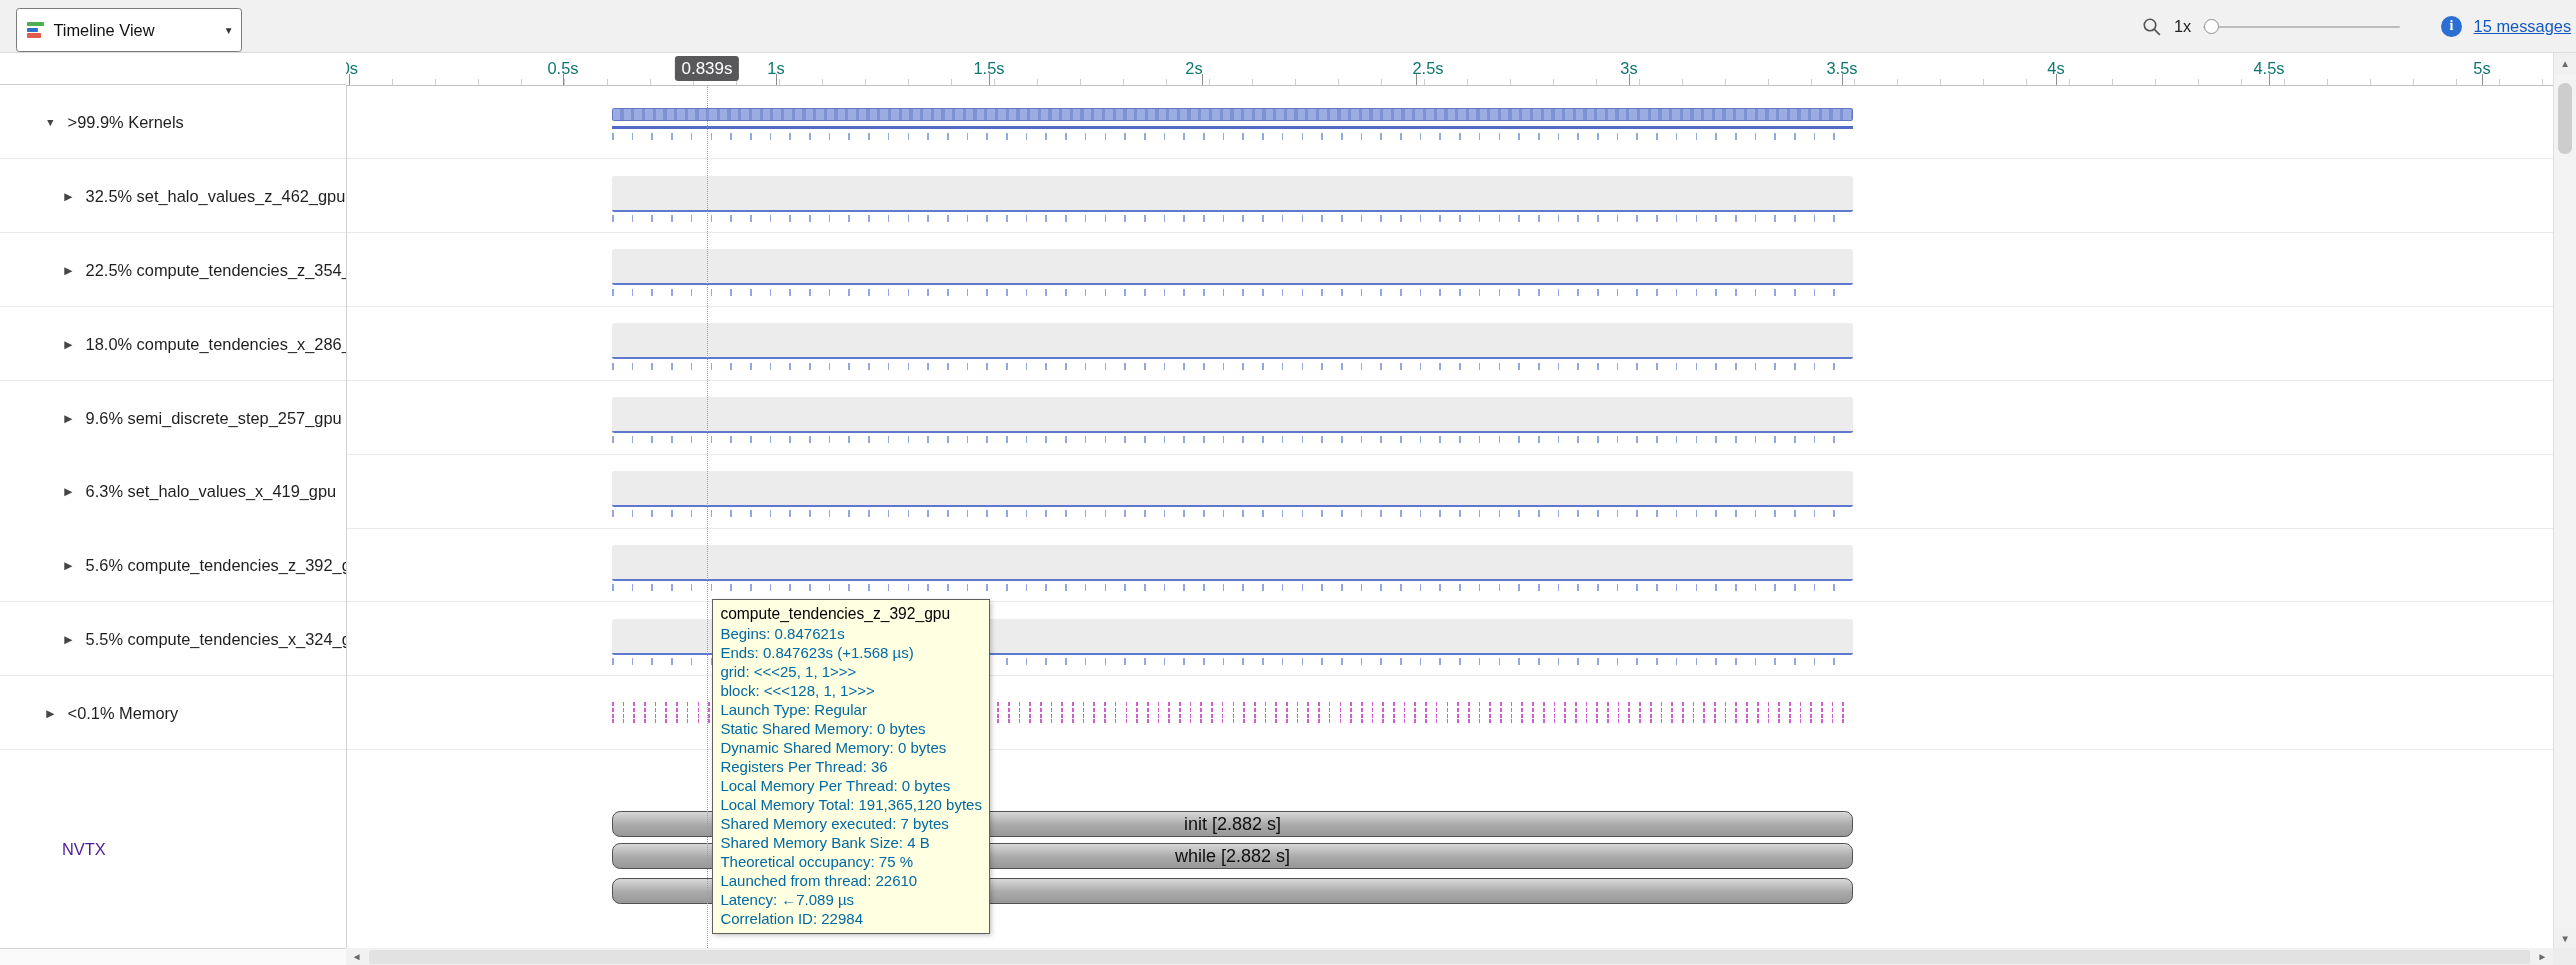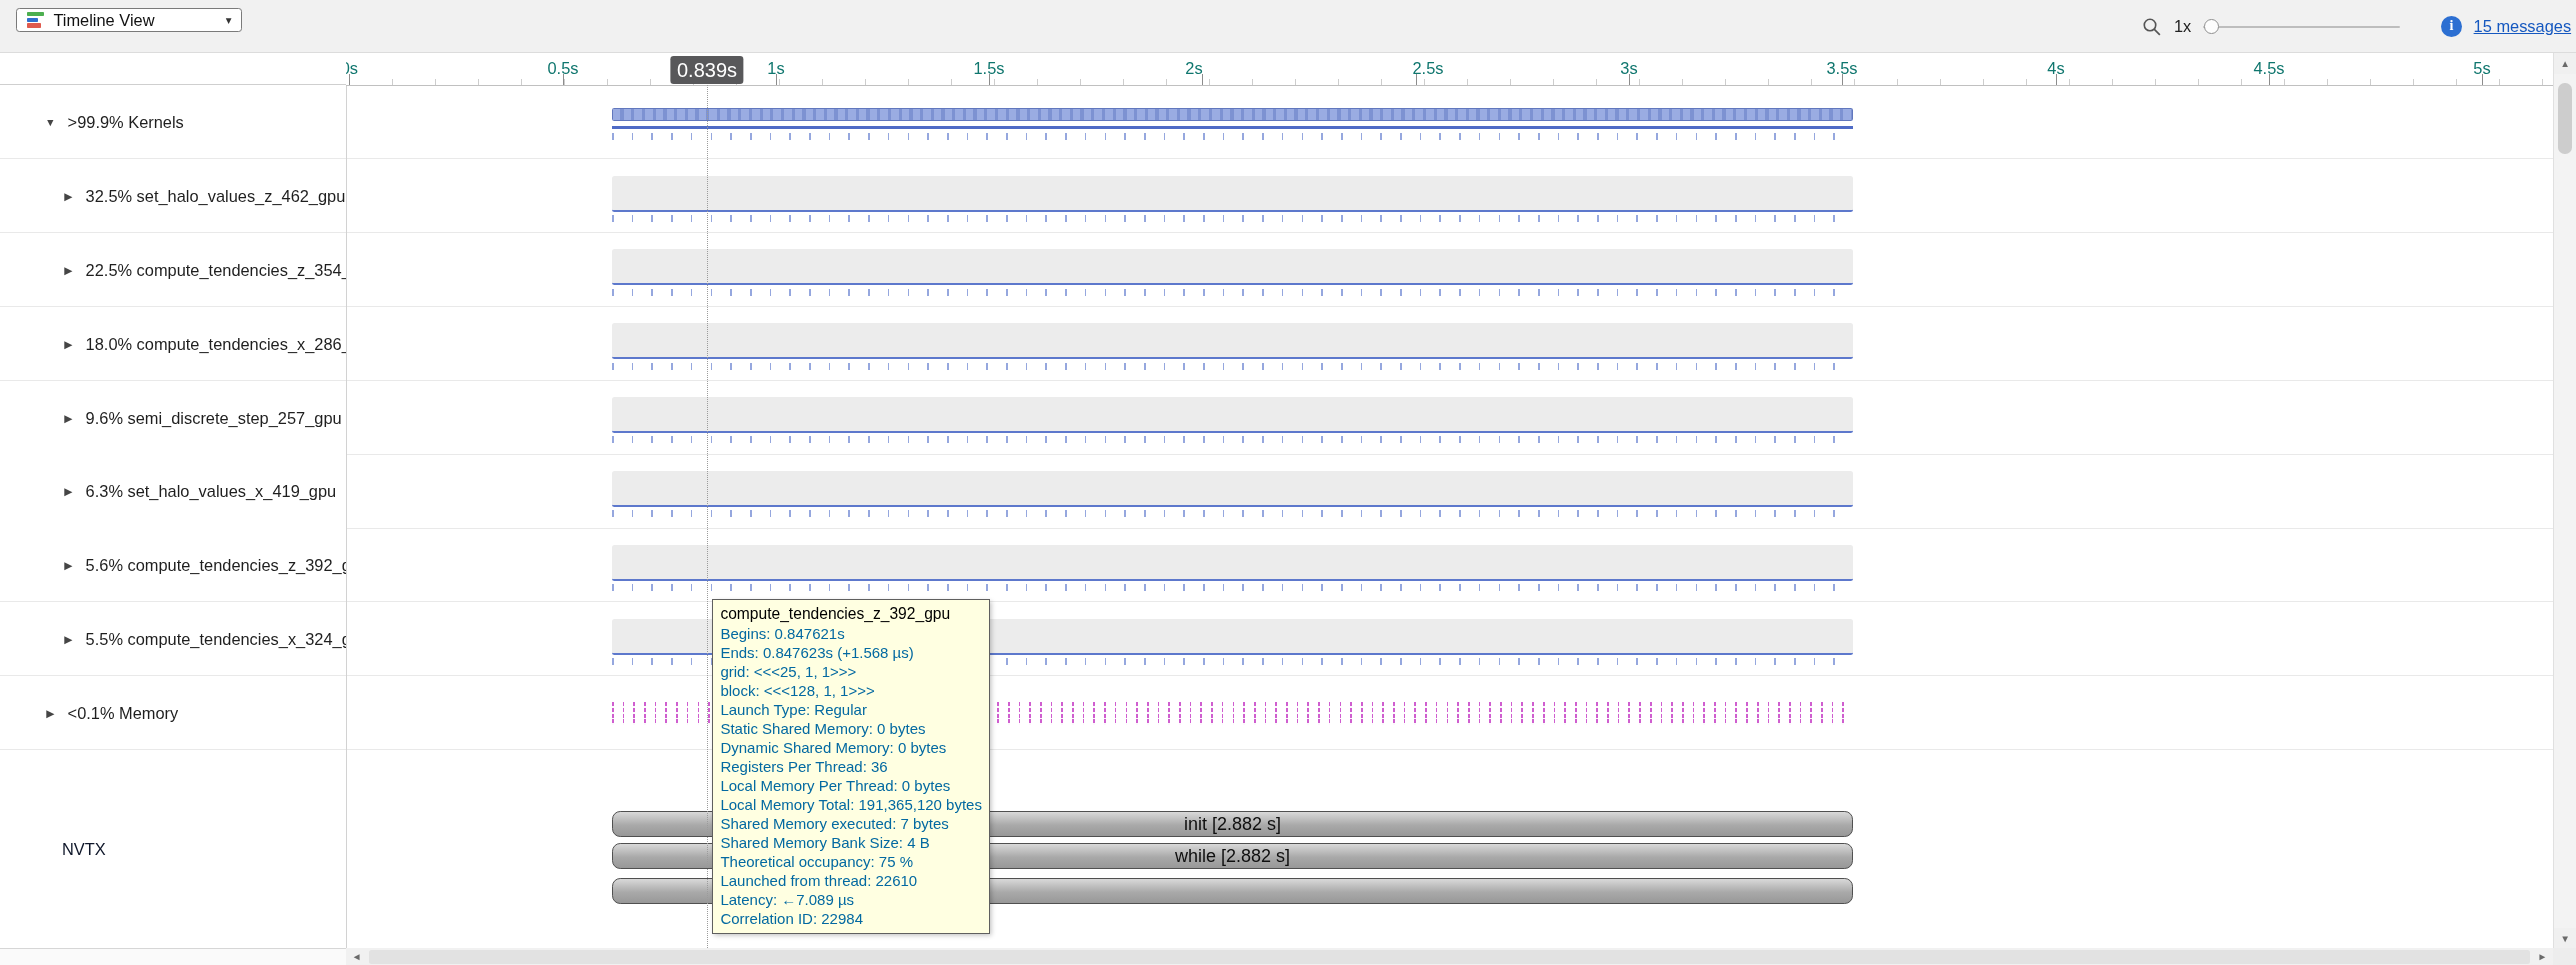--- a/index.html
+++ b/index.html
@@ -2,21 +2,21 @@
 <html style="font-size:13px"><head>
 <meta charset="utf-8">
 <style>
   html,body{margin:0;padding:0;background:#e8e8e8;}
   #app{position:relative;width:2576px;height:966px;background:#ffffff;overflow:hidden;
        font-family:"Liberation Sans","DejaVu Sans",sans-serif;-webkit-font-smoothing:antialiased;}
 
   
   .toolbar{position:absolute;left:0;top:0;width:2576px;height:53px;background:#f1f1f1;
            border-bottom:0.8px solid #dcdcdc;box-sizing:border-box;z-index:30;}
-  .dropdown{position:absolute;left:16.4px;top:8.2px;width:226px;height:24px;background:#ffffff;
+  .dropdown{position:absolute;left:16.4px;top:8.2px;width:226px;height:44px;background:#ffffff;
             border:0.8px solid #7a7a7a;border-radius:3.3px;display:flex;align-items:center;
             padding:0 9.8px;box-sizing:border-box;gap:8.2px;font-size:16.4px;color:#111;cursor:pointer;}
   .dd-icon{width:18px;height:18px;position:relative;flex:none;}
   .dd-icon i{position:absolute;left:0;height:4.1px;border-radius:0.8px;}
   .dd-icon .b1{top:0.8px;width:16.4px;background:#4caf50;}
   .dd-icon .b2{top:6.6px;width:10.7px;background:#2f6fce;}
   .dd-icon .b3{top:12.3px;width:14px;background:#e05a4e;}
   .dd-arrow{margin-left:auto;font-size:11.5px;color:#333;}
   .toolbar-right{position:absolute;right:4.9px;top:0;height:53px;display:flex;align-items:center;gap:11.5px;}
   .zoom-label{font-size:16.4px;color:#222;}
@@ -29,21 +29,21 @@
              font-family:"Liberation Serif",serif;margin-left:29.5px;}
   .messages-link{color:#1558c0;font-size:16.4px;text-decoration:underline;cursor:pointer;white-space:nowrap;}
 
   
   #ruler{position:absolute;left:346px;top:53px;width:2207px;height:33px;background:#ffffff;
          border-bottom:0.8px solid #c0c0c0;overflow:hidden;box-sizing:border-box;z-index:4;}
   .ruler-minor{position:absolute;left:3.3px;right:0;bottom:0;height:5.7px;
                background:repeating-linear-gradient(90deg,#cdcdcd 0 0.8px,transparent 0.8px 43px);}
   .ruler-tick{position:absolute;bottom:0;width:0.8px;height:10.7px;background:#8c8c8c;}
   .ruler-tick-label{position:absolute;top:5.7px;transform:translateX(-50%);font-size:16.4px;color:#0f766e;white-space:nowrap;}
-  #marker-label{position:absolute;top:3.3px;background:#58585a;color:#ffffff;font-size:20px;
+  #marker-label{position:absolute;top:3.3px;background:#58585a;color:#ffffff;font-size:17px;
                 padding:2.5px 6.6px;border-radius:3.3px;transform:translateX(-50%);z-index:6;white-space:nowrap;}
   .ruler-left-sep{position:absolute;left:0;top:84px;width:346px;height:0.8px;background:#cfcfcf;}
   .v-divider{position:absolute;left:346px;top:53px;width:0.8px;height:896px;background:#d2d2d2;z-index:3;}
 
   
   .tree-row{position:absolute;left:0;width:346px;height:74px;display:flex;align-items:center;gap:9.8px;
             font-size:16.4px;color:#1f1f1f;box-sizing:border-box;cursor:default;background:#fff;}
   .tree-arrow{font-size:10.7px;color:#454545;width:14.8px;flex:none;text-align:center;}
   .tree-label{white-space:nowrap;overflow:hidden;}
   .row-sep{position:absolute;left:0;width:2553px;height:0.8px;background:#e9e9e9;}
@@ -52,21 +52,21 @@
                 border:0.8px solid #6177bd;}
   .kernels-line{position:absolute;height:3.3px;background:#4f6bc6;}
   .lane-band{position:absolute;height:36px;background:#ececec;border-radius:2.5px;
              border-bottom:2.5px solid #5d78cc;box-sizing:border-box;}
   .tick-strip{position:absolute;height:6.6px;opacity:.8;
               background:repeating-linear-gradient(90deg,rgba(90,118,204,.8) 0 1.6px,transparent 1.6px 19.7px);}
   .memory-strip{position:absolute;height:23px;
               background:repeating-linear-gradient(0deg,rgba(255,255,255,.95) 0 1.6px,transparent 1.6px 5.7px),
                          repeating-linear-gradient(90deg,#cf5ecf 0 1.6px,transparent 1.6px 10.7px);}
   .nvtx-cell{position:absolute;left:0;top:750px;width:346px;height:199px;display:flex;align-items:center;
-             padding-left:62px;box-sizing:border-box;font-size:16.4px;color:#0f172a;background:#fff;}
+             padding-left:62px;box-sizing:border-box;font-size:16.4px;color:#4c1d95;background:#fff;}
   .nvtx-bar{position:absolute;height:26px;box-sizing:border-box;border:1.6px solid #505050;border-radius:8.2px;
             background:linear-gradient(180deg,#d9d9d9,#a9a9a9 55%,#989898);display:flex;align-items:center;
             justify-content:center;font-size:18px;color:#0f0f0f;z-index:6;white-space:nowrap;}
 
   
   #marker-line{position:absolute;left:707px;top:85px;height:863px;width:0;
                border-left:1.6px dotted #9b9b9b;z-index:8;}
   #tooltip{position:absolute;left:712px;top:599px;background:#ffffe1;border:0.8px solid #5f5f5f;
            padding:4.1px 7.4px 5.7px;z-index:40;width:max-content;box-shadow:1.6px 1.6px 4.9px rgba(0,0,0,.25);}
   .tt-title{font-weight:normal;font-size:15.6px;line-height:19.7px;color:#000;white-space:nowrap;}

